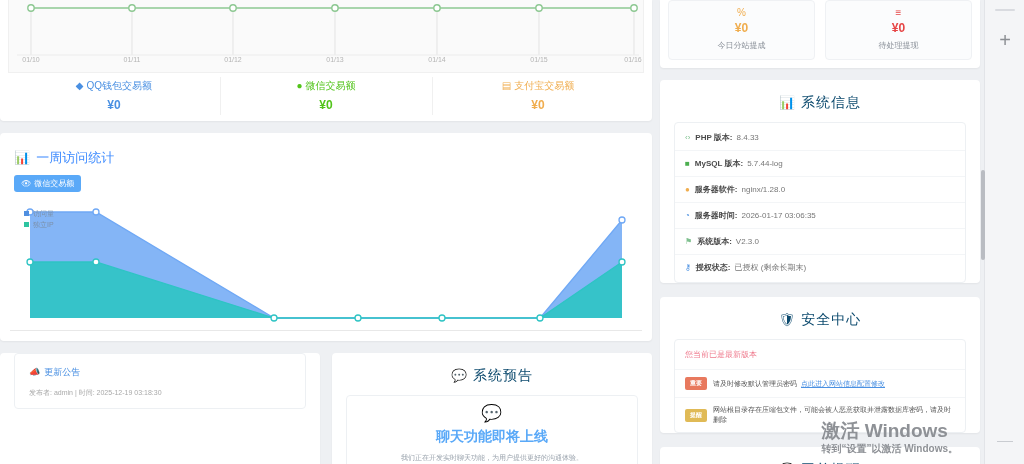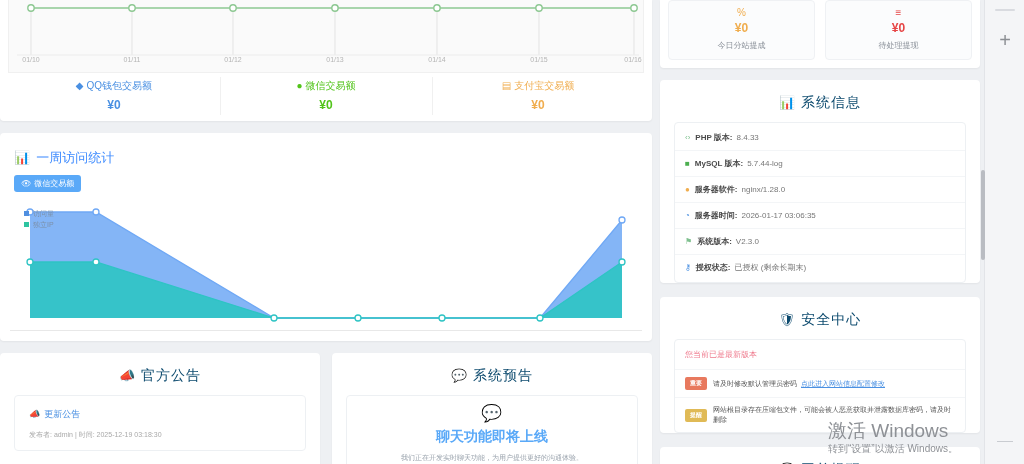--- a/index.html
+++ b/index.html
@@ -111,21 +111,21 @@
   
   .rail{position:absolute;left:984px;top:0;width:40px;height:464px;background:#f4f5f7;
         border-left:1px solid #e2e4e8;}
   .rail-dash{position:absolute;left:10px;top:9px;width:20px;height:2px;background:#d9dbe0;border-radius:1px;}
   .rail-plus{position:absolute;left:8px;top:28px;width:24px;height:24px;color:#8c8f94;
              font-size:20px;line-height:24px;text-align:center;}
   .rail-dash2{position:absolute;left:12px;bottom:22px;width:16px;height:1px;background:#c9ccd1;}
   .rail-scroll{position:absolute;left:-4px;top:170px;width:4px;height:90px;background:#b9bcc2;border-radius:2px;}
 
   
-  .wm{position:absolute;right:66px;bottom:8px;text-align:left;color:#9a9a9a;pointer-events:none;}
+  .wm{position:absolute;right:66px;bottom:8px;text-align:left;color:#9a9a9a;pointer-events:none;font-weight:bold;}
   .wm-1{font-size:19px;line-height:22px;color:#8e9196;}
   .wm-2{font-size:10px;line-height:14px;color:#8e9196;}
 </style>
 </head>
 <body>
 
 <div class="page">
 
   <div class="left-col">
 
@@ -227,23 +227,20 @@
             <i class="lg-sq" style="background:#2ec4a0"></i>
             <span>独立IP</span>
           </div>
         </div>
       </div>
     </div>
 
     <div class="bottom-row">
 
       <div class="card">
-        <div class="card-title">
-          <span class="ci">📣</span><span>官方公告</span>
-        </div>
         <div class="inner-box">
           <div class="notice-item">
             <div class="notice-title">
               <span class="ci">📣</span><span>更新公告</span>
             </div>
             <div class="notice-meta">发布者: admin | 时间: 2025-12-19 03:18:30</div>
           </div>
         </div>
       </div>
 

